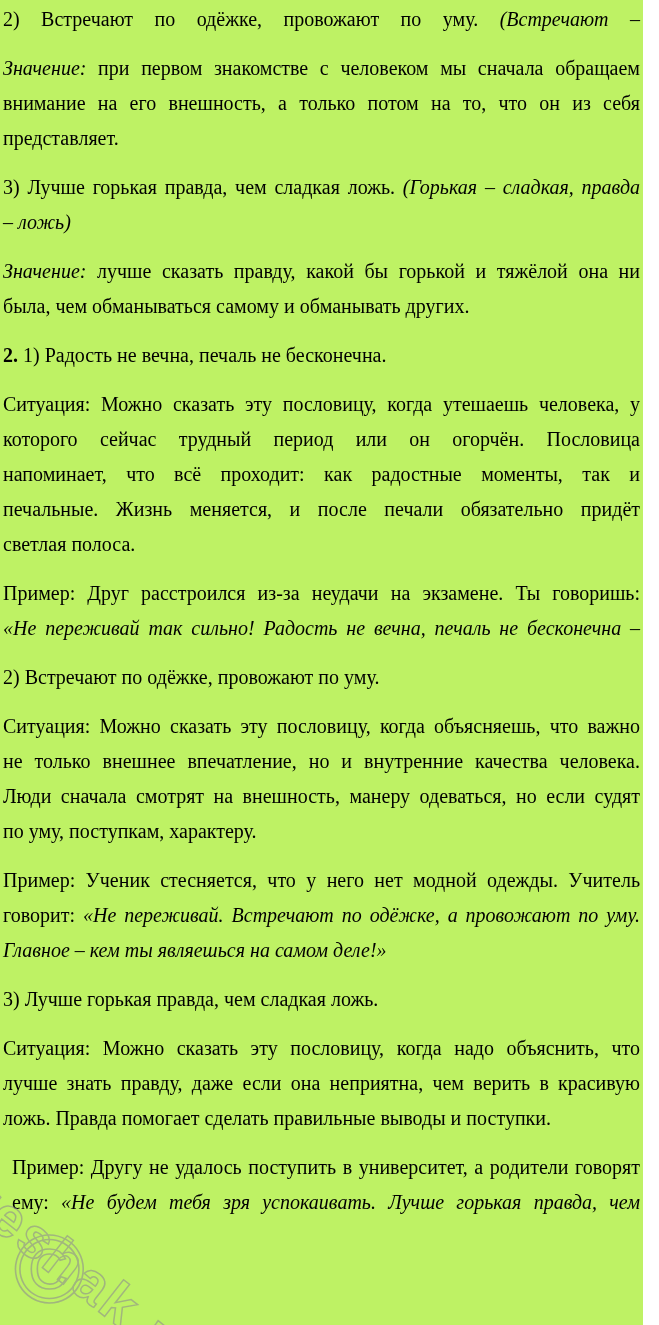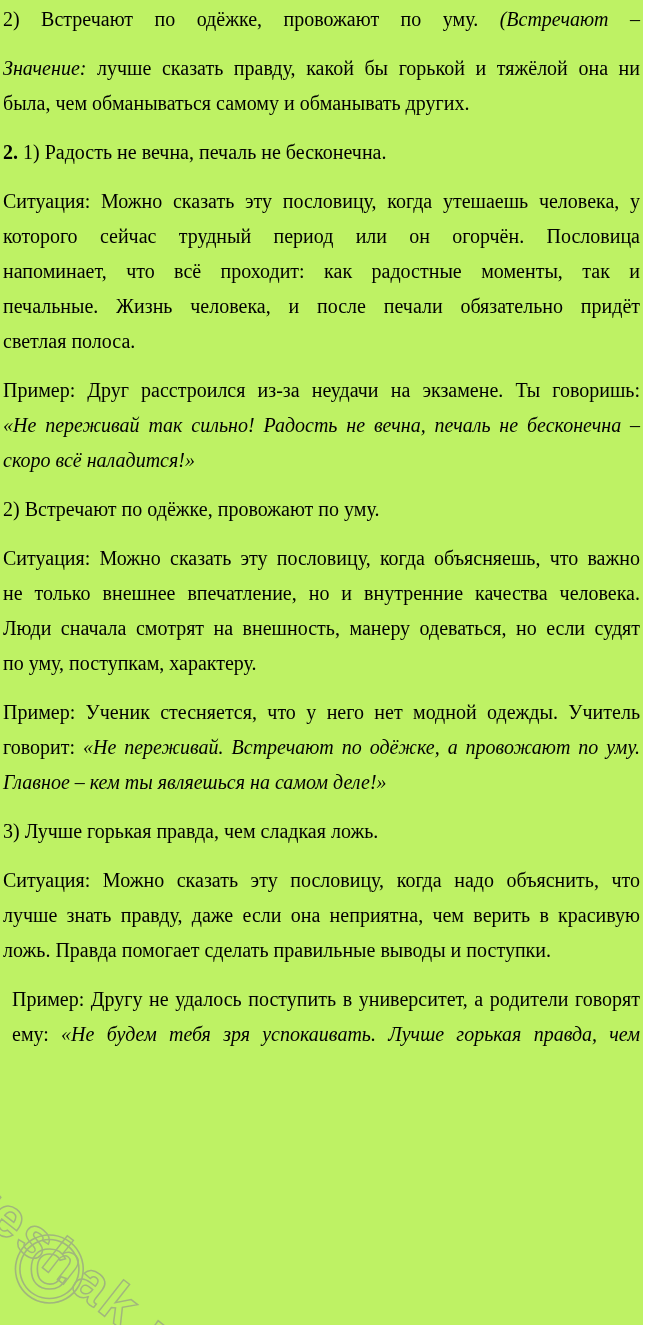--- a/index.html
+++ b/index.html
@@ -74,37 +74,45 @@
 </style>
 </head>
 <body>
 
 <div class="page">
   <div class="content" id="content">
       <div class="para">
         <div class="line j"><span class="seg-n">2) Встречают по одёжке, провожают по уму. </span><span class="seg-i">(Встречают –</span></div>
       </div>
       <div class="para">
+        <div class="line j"><span class="seg-i">Значение: </span><span class="seg-n">при первом знакомстве с человеком мы сначала обращаем</span></div>
+        <div class="line j"><span class="seg-n">внимание на его внешность, а только потом на то, что он из себя</span></div>
+        <div class="line"><span class="seg-n">представляет.</span></div>
+      </div>
+      <div class="para">
+        <div class="line j"><span class="seg-n">3) Лучше горькая правда, чем сладкая ложь. </span><span class="seg-i">(Горькая – сладкая, правда</span></div>
+        <div class="line"><span class="seg-i">– ложь)</span></div>
+      </div>
+      <div class="para">
         <div class="line j"><span class="seg-i">Значение: </span><span class="seg-n">лучше сказать правду, какой бы горькой и тяжёлой она ни</span></div>
         <div class="line"><span class="seg-n">была, чем обманываться самому и обманывать других.</span></div>
       </div>
       <div class="para">
         <div class="line"><span class="seg-b">2. </span><span class="seg-n">1) Радость не вечна, печаль не бесконечна.</span></div>
       </div>
       <div class="para">
         <div class="line j"><span class="seg-n">Ситуация: Можно сказать эту пословицу, когда утешаешь человека, у</span></div>
         <div class="line j"><span class="seg-n">которого сейчас трудный период или он огорчён. Пословица</span></div>
         <div class="line j"><span class="seg-n">напоминает, что всё проходит: как радостные моменты, так и</span></div>
-        <div class="line j"><span class="seg-n">печальные. Жизнь человека, и после печали обязательно придёт</span></div>
+        <div class="line j"><span class="seg-n">печальные. Жизнь меняется, и после печали обязательно придёт</span></div>
         <div class="line"><span class="seg-n">светлая полоса.</span></div>
       </div>
       <div class="para">
         <div class="line j"><span class="seg-n">Пример: Друг расстроился из-за неудачи на экзамене. Ты говоришь:</span></div>
         <div class="line j"><span class="seg-i">«Не переживай так сильно! Радость не вечна, печаль не бесконечна –</span></div>
-        <div class="line"><span class="seg-i">скоро всё наладится!»</span></div>
       </div>
       <div class="para">
         <div class="line"><span class="seg-n">2) Встречают по одёжке, провожают по уму.</span></div>
       </div>
       <div class="para">
         <div class="line j"><span class="seg-n">Ситуация: Можно сказать эту пословицу, когда объясняешь, что важно</span></div>
         <div class="line j"><span class="seg-n">не только внешнее впечатление, но и внутренние качества человека.</span></div>
         <div class="line j"><span class="seg-n">Люди сначала смотрят на внешность, манеру одеваться, но если судят</span></div>
         <div class="line"><span class="seg-n">по уму, поступкам, характеру.</span></div>
       </div>

